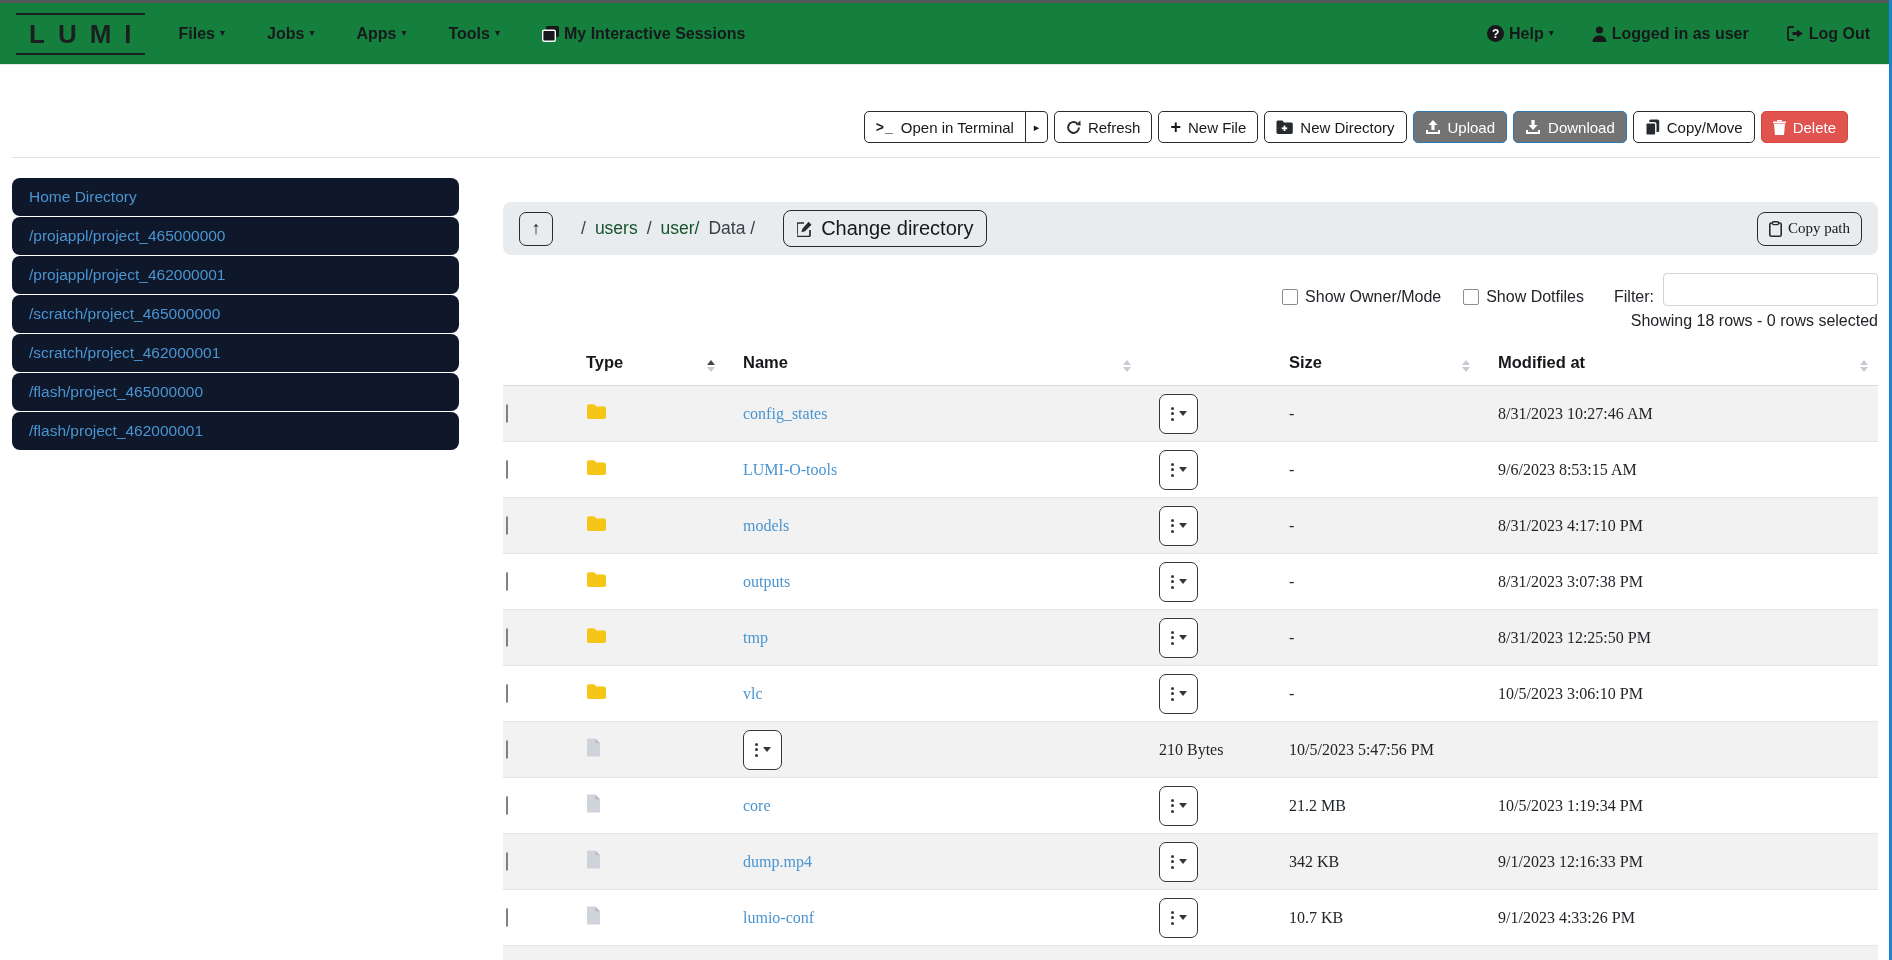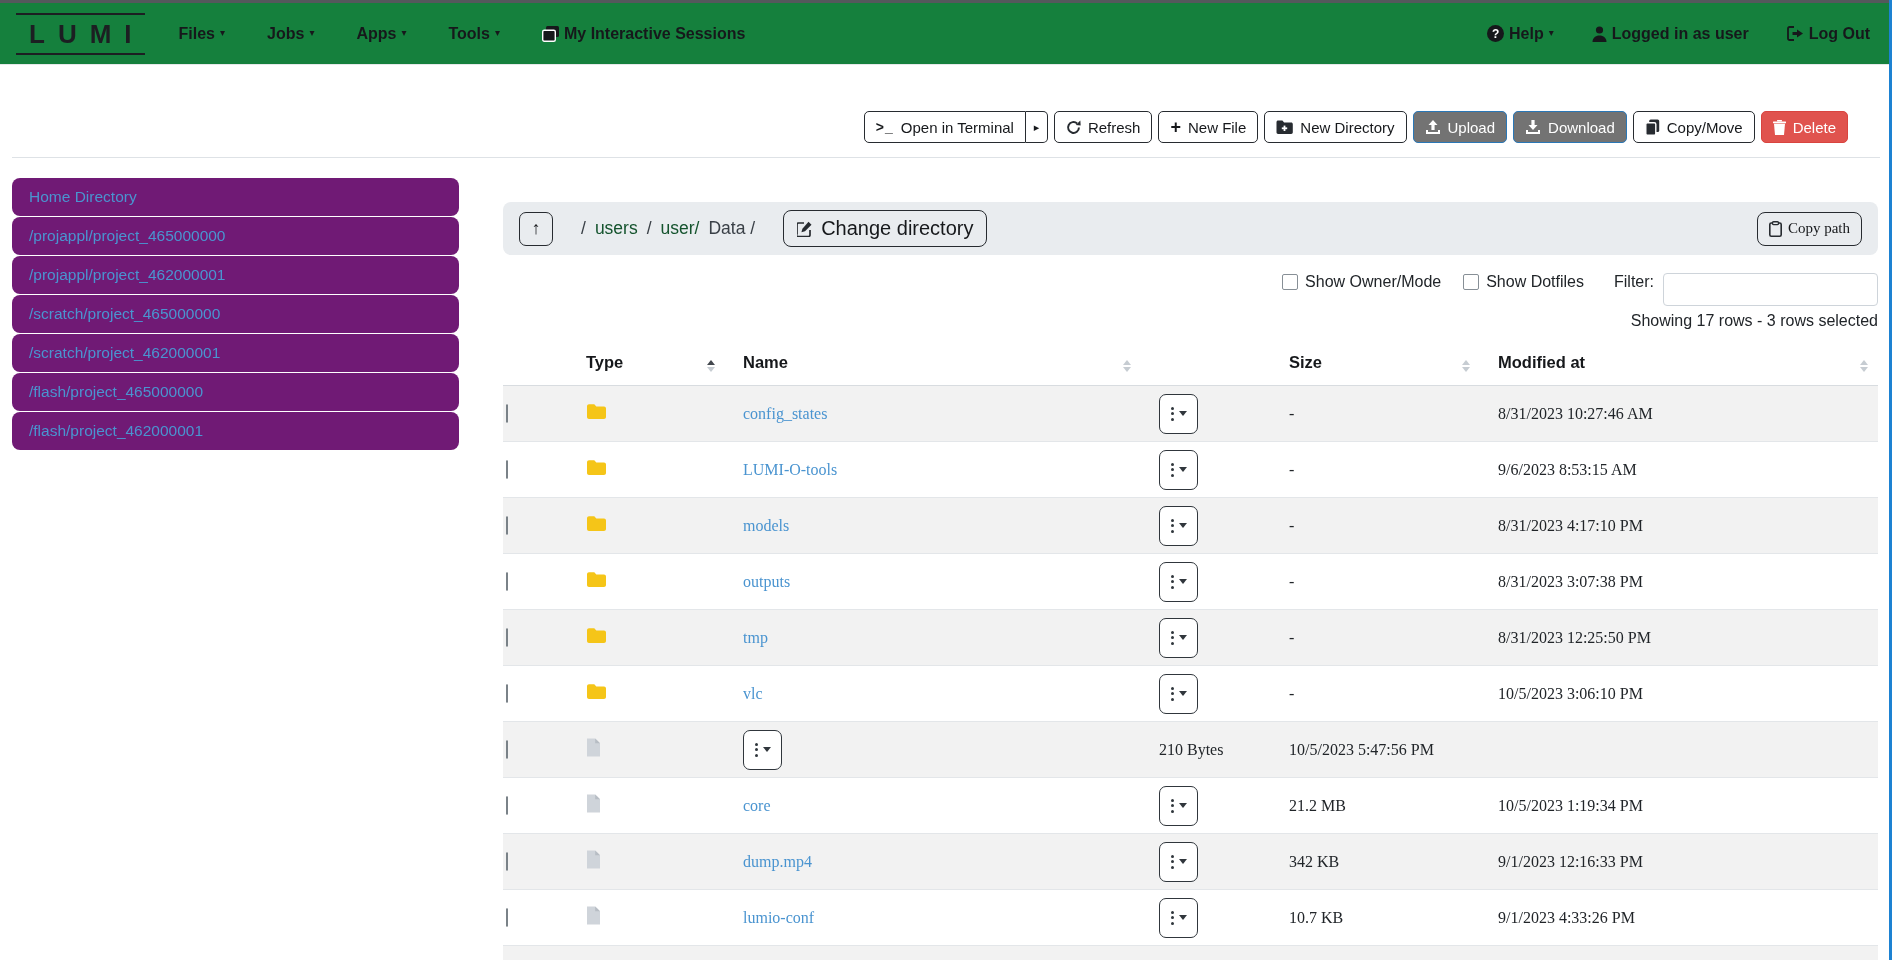--- a/index.html
+++ b/index.html
@@ -37,40 +37,40 @@
   .split .btn-main { border-radius:5px 0 0 5px; }
   .split .btn-caret { border-radius:0 5px 5px 0; border-left:none; width:22px; padding:0;
     justify-content:center; font-size:11px; }
   .term-glyph { font-weight:700; font-size:14px; letter-spacing:1px; }
 
   
   .divider { margin:14px 12px 0; border-top:1px solid #dee2e6; }
   .content { display:flex; margin:20px 14px 0 12px; }
 
   .sidebar { width:447px; flex:none; }
-  .side-item { display:block; background:#701a75; border-radius:8px; margin-bottom:1px;
+  .side-item { display:block; background:#0f172a; border-radius:8px; margin-bottom:1px;
     padding:10px 17px; font-size:15.5px; color:#4a94d0; }
 
   .main { flex:1; margin-left:44px; min-width:0; }
 
   .pathbar { margin-top:24px; height:53px; background:#e9ecef; border-radius:8px;
     display:flex; align-items:center; padding:0 16px; }
   .up-btn { width:34px; height:34px; border:1px solid #272b30; border-radius:7px;
     background:transparent; display:flex; align-items:center; justify-content:center;
     font-size:18px; font-weight:600; color:#16181b; cursor:pointer; }
   .breadcrumb { margin-left:28px; font-size:17.5px; color:#3a4047; display:flex; gap:9px; align-items:center; }
   .crumb.link { color:#14532d; cursor:pointer; }
   .bar-btn { border:1px solid #272b30; border-radius:8px; background:transparent;
     display:inline-flex; align-items:center; gap:8px; font-size:20px; color:#16181b;
     cursor:pointer; font-family:"Liberation Sans","DejaVu Sans",sans-serif; }
   .chg-btn { margin-left:28px; height:37px; padding:0 13px; }
   .copy-path-btn { margin-left:auto; height:34px; padding:0 11px; font-size:15px; gap:6px;font-family:Liberation Serif, serif; }
 
   .controls { margin-top:18px; height:33px; display:flex; justify-content:flex-end;
-    align-items:flex-start; font-size:16px; color:#212529; }
+    align-items:flex-end; font-size:16px; color:#212529; }
   .cb { width:16px; height:16px; border:1.5px solid #878f96; border-radius:2px;
     background:#fff; margin-right:7px; flex:none; cursor:pointer; }
   .cb-group { display:flex; align-items:center; cursor:pointer; }
   .gap22 { margin-left:22px; } .gap30 { margin-left:30px; }
   .filter-input { width:215px; height:33px; border:1px solid #ced4da; border-radius:4px;
     margin-left:9px; padding:0 8px; font-size:15px; outline:none;
     font-family:"Liberation Sans","DejaVu Sans",sans-serif; }
   .summary { margin-top:6px; text-align:right; font-size:16px; color:#212529; }
 
   
@@ -287,21 +287,21 @@
         <span>Show Owner/Mode</span>
       </span>
       <span class="cb-group gap22">
         <span class="cb"></span>
         <span>Show Dotfiles</span>
       </span>
       <span class="gap30">Filter:</span>
       <input class="filter-input" type="text" value="" style="">
     </div>
 
-    <div class="summary">Showing 17 rows - 3 rows selected</div>
+    <div class="summary">Showing 18 rows - 0 rows selected</div>
 
     <div class="ftable">
       <div class="thead">
         <div></div>
         <div class="th">
           <span>Type</span>
           <span class="sort asc">
               <i class="up"></i>
               <i class="dn"></i>
             </span>

